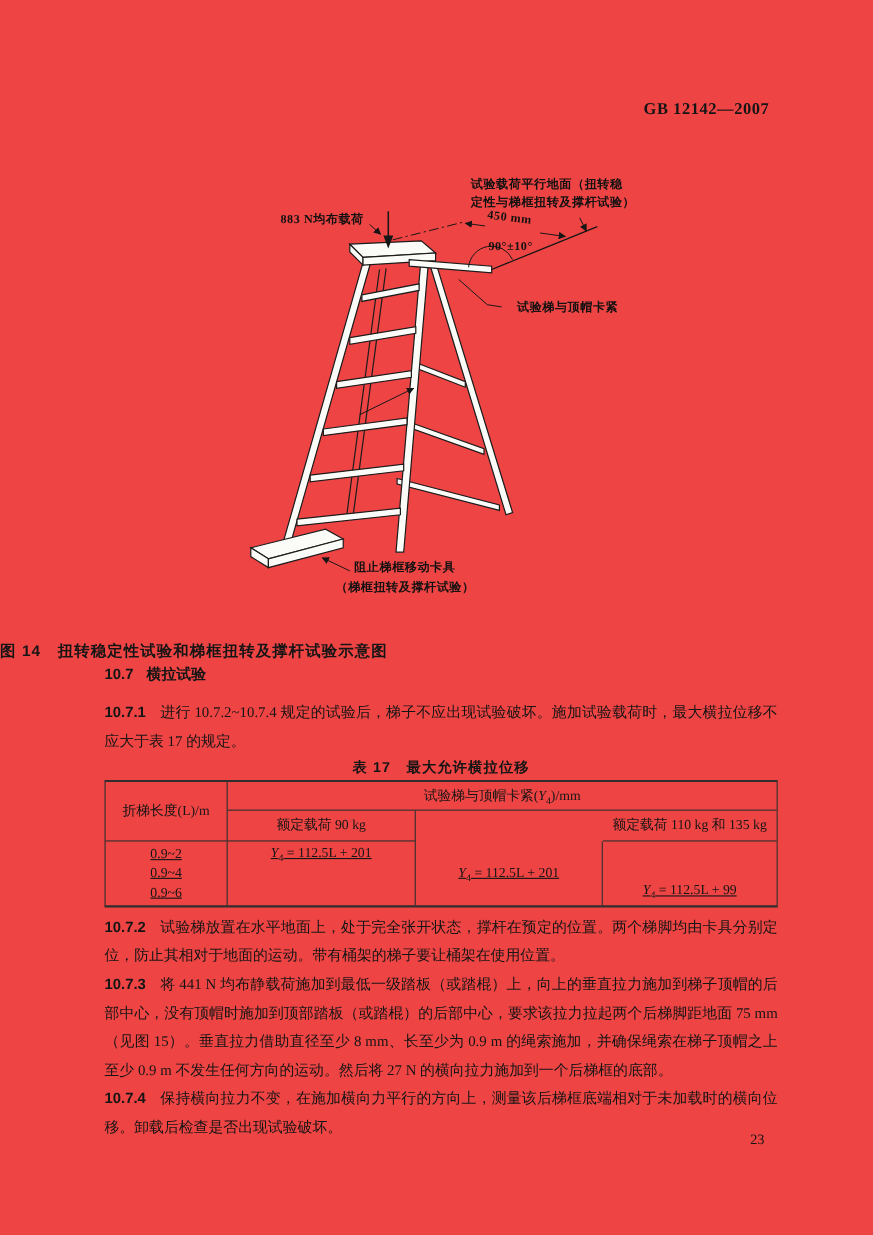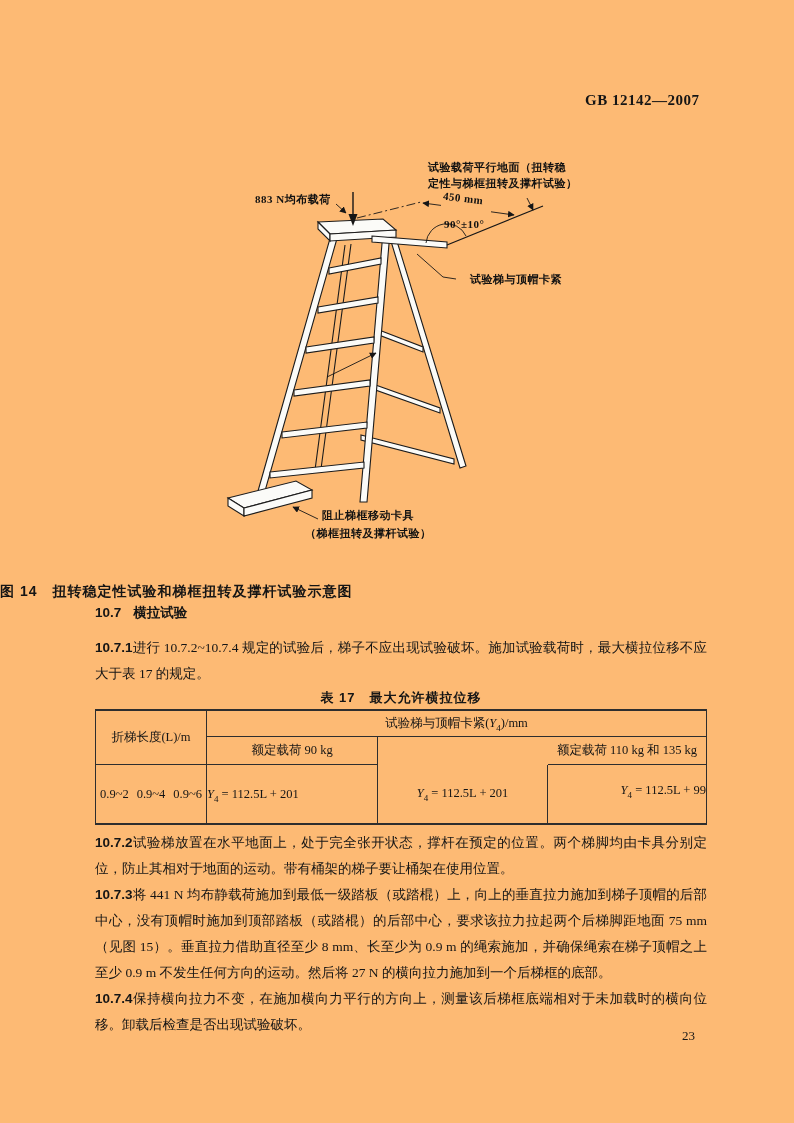--- a/index.html
+++ b/index.html
@@ -1,43 +1,43 @@
 <!DOCTYPE html>
 <html><head>
 <meta charset="utf-8">
 <style>
   html,body{margin:0;padding:0;background:#e8e8e6;}
-  .page{position:relative;width:794px;height:1123px;background:#fdba74;margin:0 auto;
+  .page{position:relative;width:794px;height:1123px;background:#ef4444;margin:0 auto;
         font-family:"Liberation Serif",serif;color:#151515;overflow:hidden;}
   .hdr{position:absolute;top:92px;left:585px;font-weight:bold;font-size:15px;
        letter-spacing:0.5px;font-family:"Liberation Serif",serif;}
   .diagram{position:absolute;left:140px;top:148px;width:530px;height:430px;}
   .diagram svg{position:absolute;left:0;top:0;}
   .dlabel{position:absolute;font-size:11px;font-weight:bold;white-space:nowrap;
           letter-spacing:0.5px;color:#111;}
   .fig-caption{position:absolute;top:583px;left:0;width:780px;text-align:left;
                font-family:"Liberation Sans",sans-serif;font-weight:bold;font-size:14px;letter-spacing:1px;}
   .textcol{position:absolute;left:95px;top:603px;width:612px;font-size:13.5px;line-height:26px;}
   .sec-heading{font-family:"Liberation Sans",sans-serif;font-weight:bold;font-size:13.5px;
                height:20px;line-height:20px;margin-bottom:12px;}
   .sec-heading .num{margin-right:12px;}
   .para{margin:0;text-align:justify;}
-  .clause-num{font-family:"Liberation Sans",sans-serif;font-weight:bold;}
+  .clause-num{font-family:"Liberation Sans",sans-serif;font-weight:bold;margin-right:13px;}
   .tbl-caption{margin:4px 0 5px 0;text-align:center;font-family:Liberation Sans, sans-serif;
                font-weight:bold;font-size:13px;letter-spacing:1px;line-height:13px;}
   .tbl{display:grid;grid-template-columns:111px 171px 170px 158px;grid-template-rows:26px 28px 58px;
        border:2px solid #2e2e2e;border-left-width:1.5px;border-right-width:1.5px;
        font-size:12.5px;line-height:normal;width:610px;}
   .cell{display:flex;align-items:center;justify-content:center;border-right:1px solid #2e2e2e;
         border-bottom:1px solid #2e2e2e;}
   .cell.last{border-right:none;}
   .cell.hdr2{border-bottom:1.5px solid #2e2e2e;}
   .c-len{grid-area:1/1/3/2;border-bottom:1.5px solid #2e2e2e;}
   .c-span{grid-area:1/2/2/5;border-right:none;}
-  .c-body{border-bottom:none;flex-direction:row;}
+  .c-body{border-bottom:none;flex-direction:column;text-decoration:underline;}
   .c-lens{grid-area:3/1/4/2;justify-content:space-around;align-items:center;padding:3px 0;}
   .c-f0{grid-area:3/2/4/3;justify-content:flex-start;padding-top:3px;}
   .c-f1{grid-area:3/3/4/4;justify-content:center;}
   .c-f2{grid-area:3/4/4/5;justify-content:flex-end;padding-bottom:5px;border-right:none;}
   .formula i{font-style:italic;}
   .formula sub{font-size:9px;}
   .pageno{position:absolute;top:1028px;left:682px;font-size:13px;}
 </style>
 </head>
 <body>

